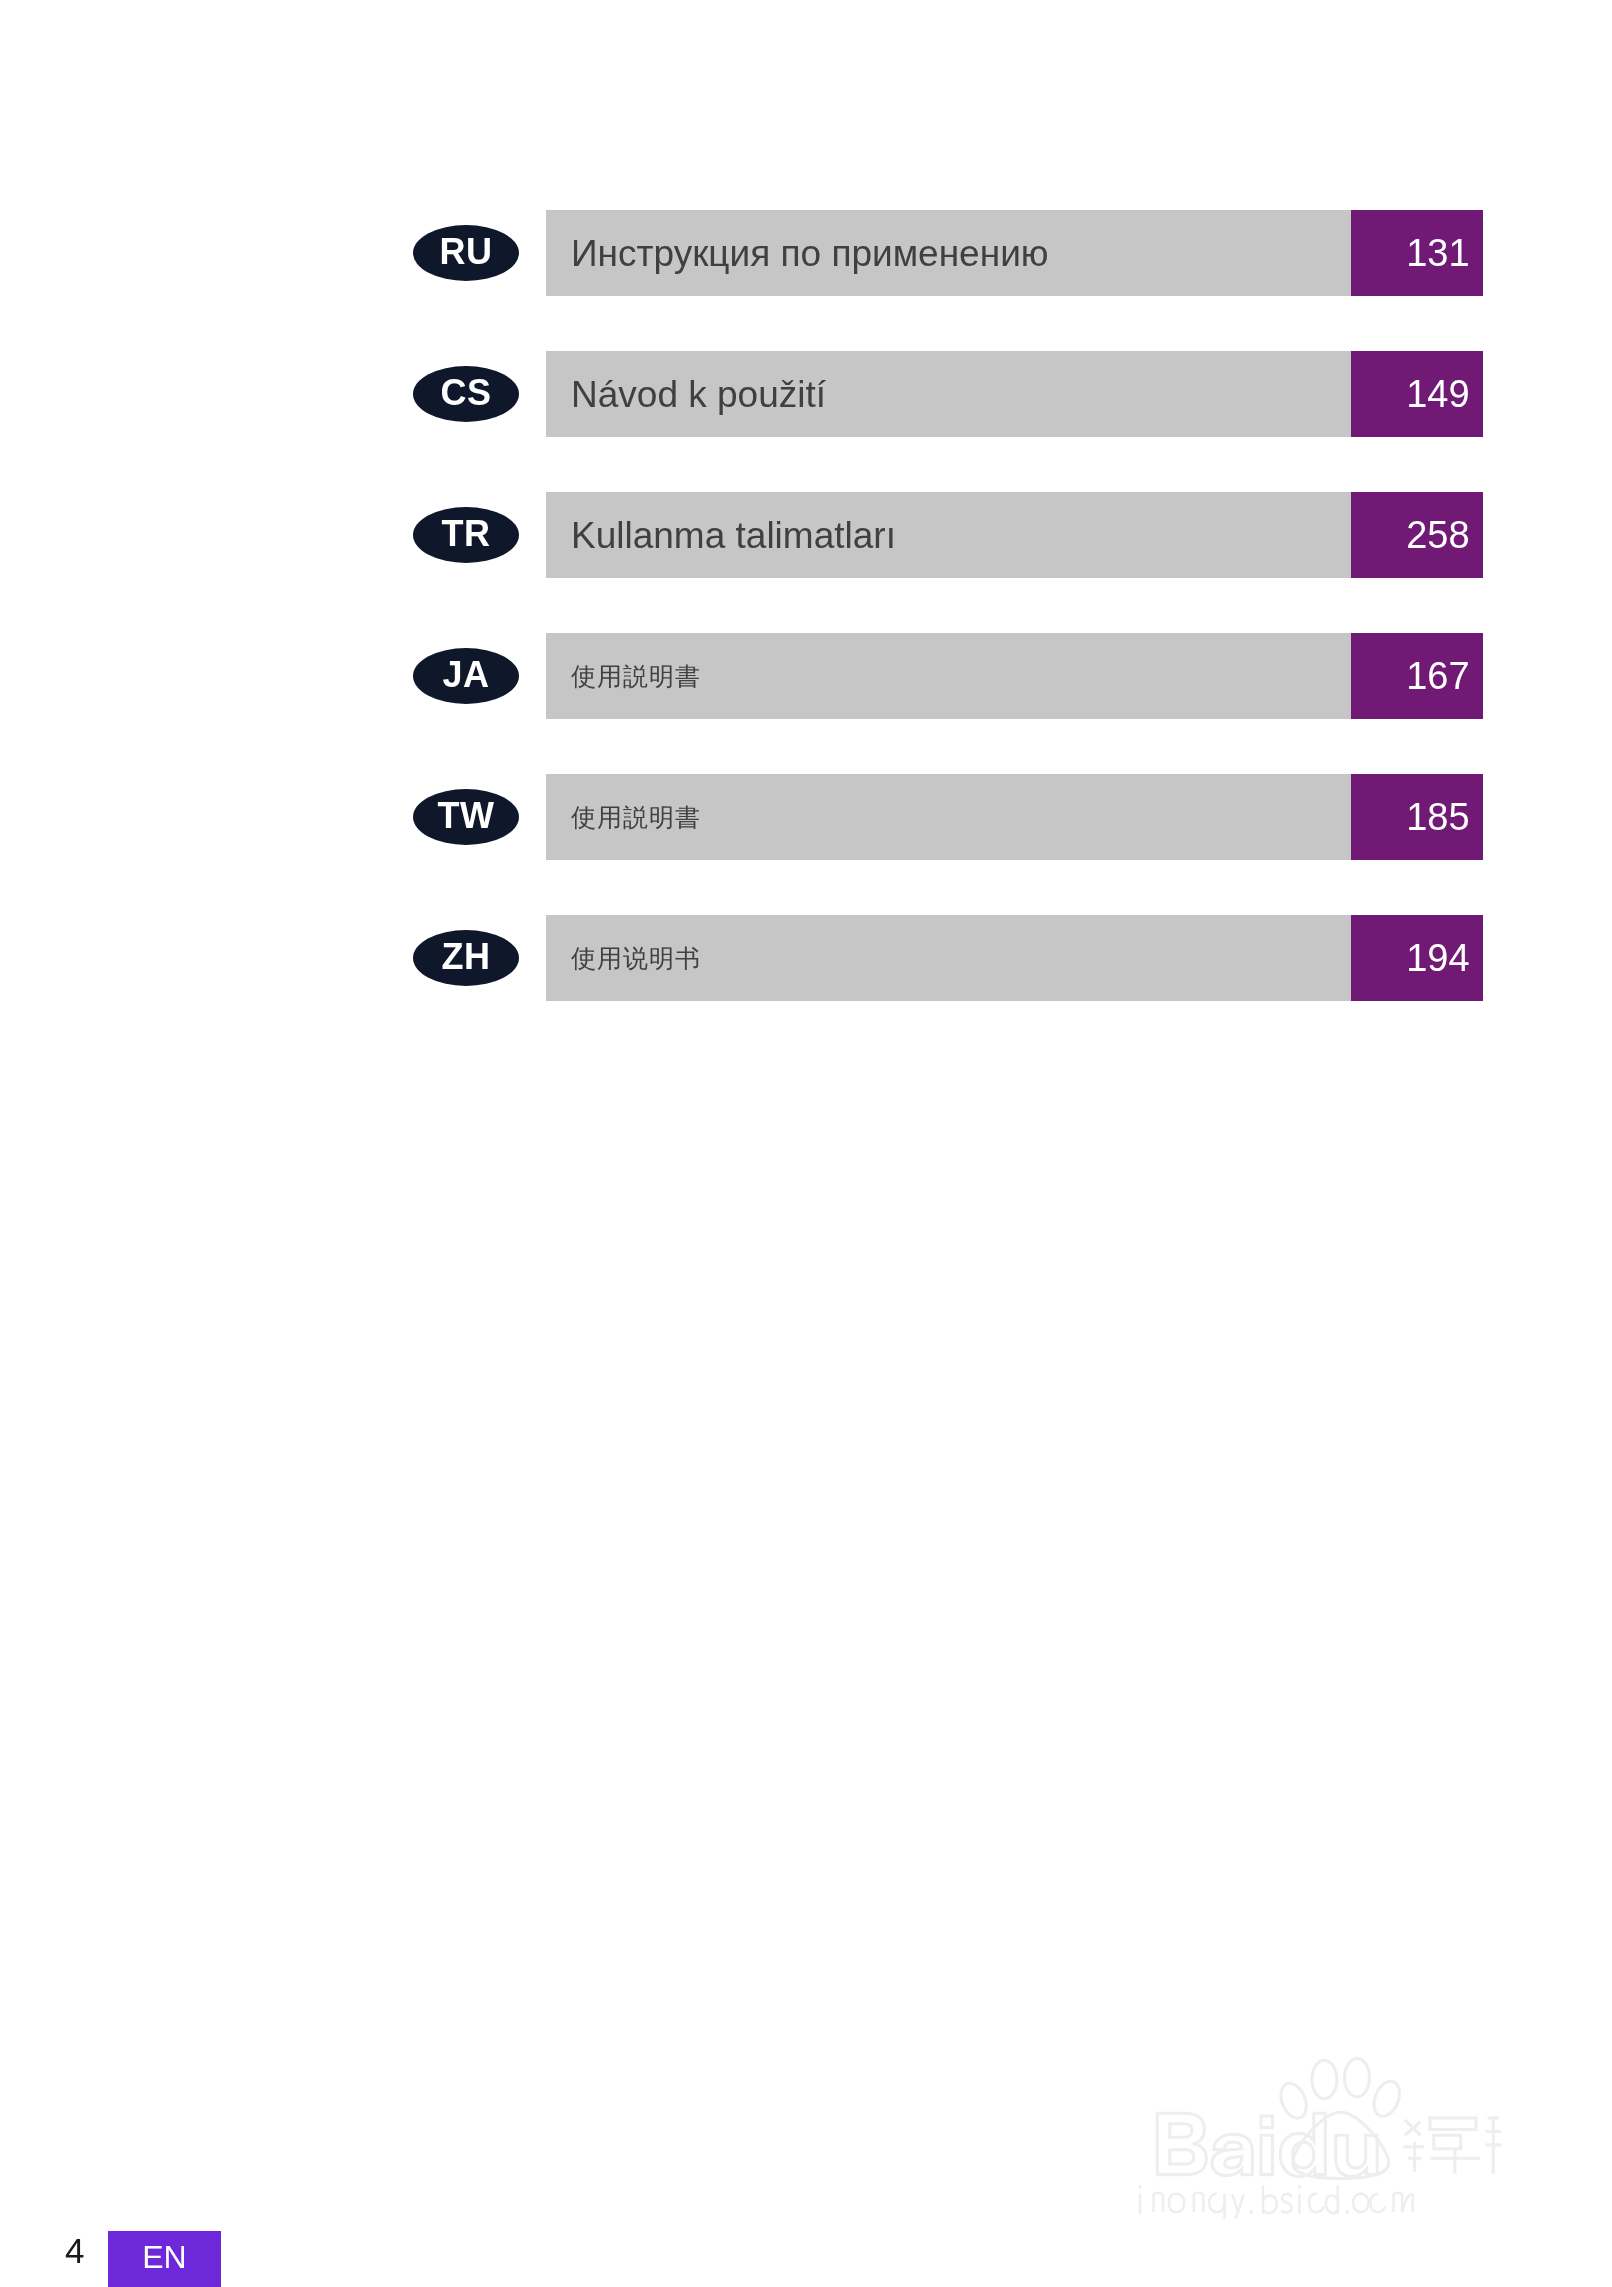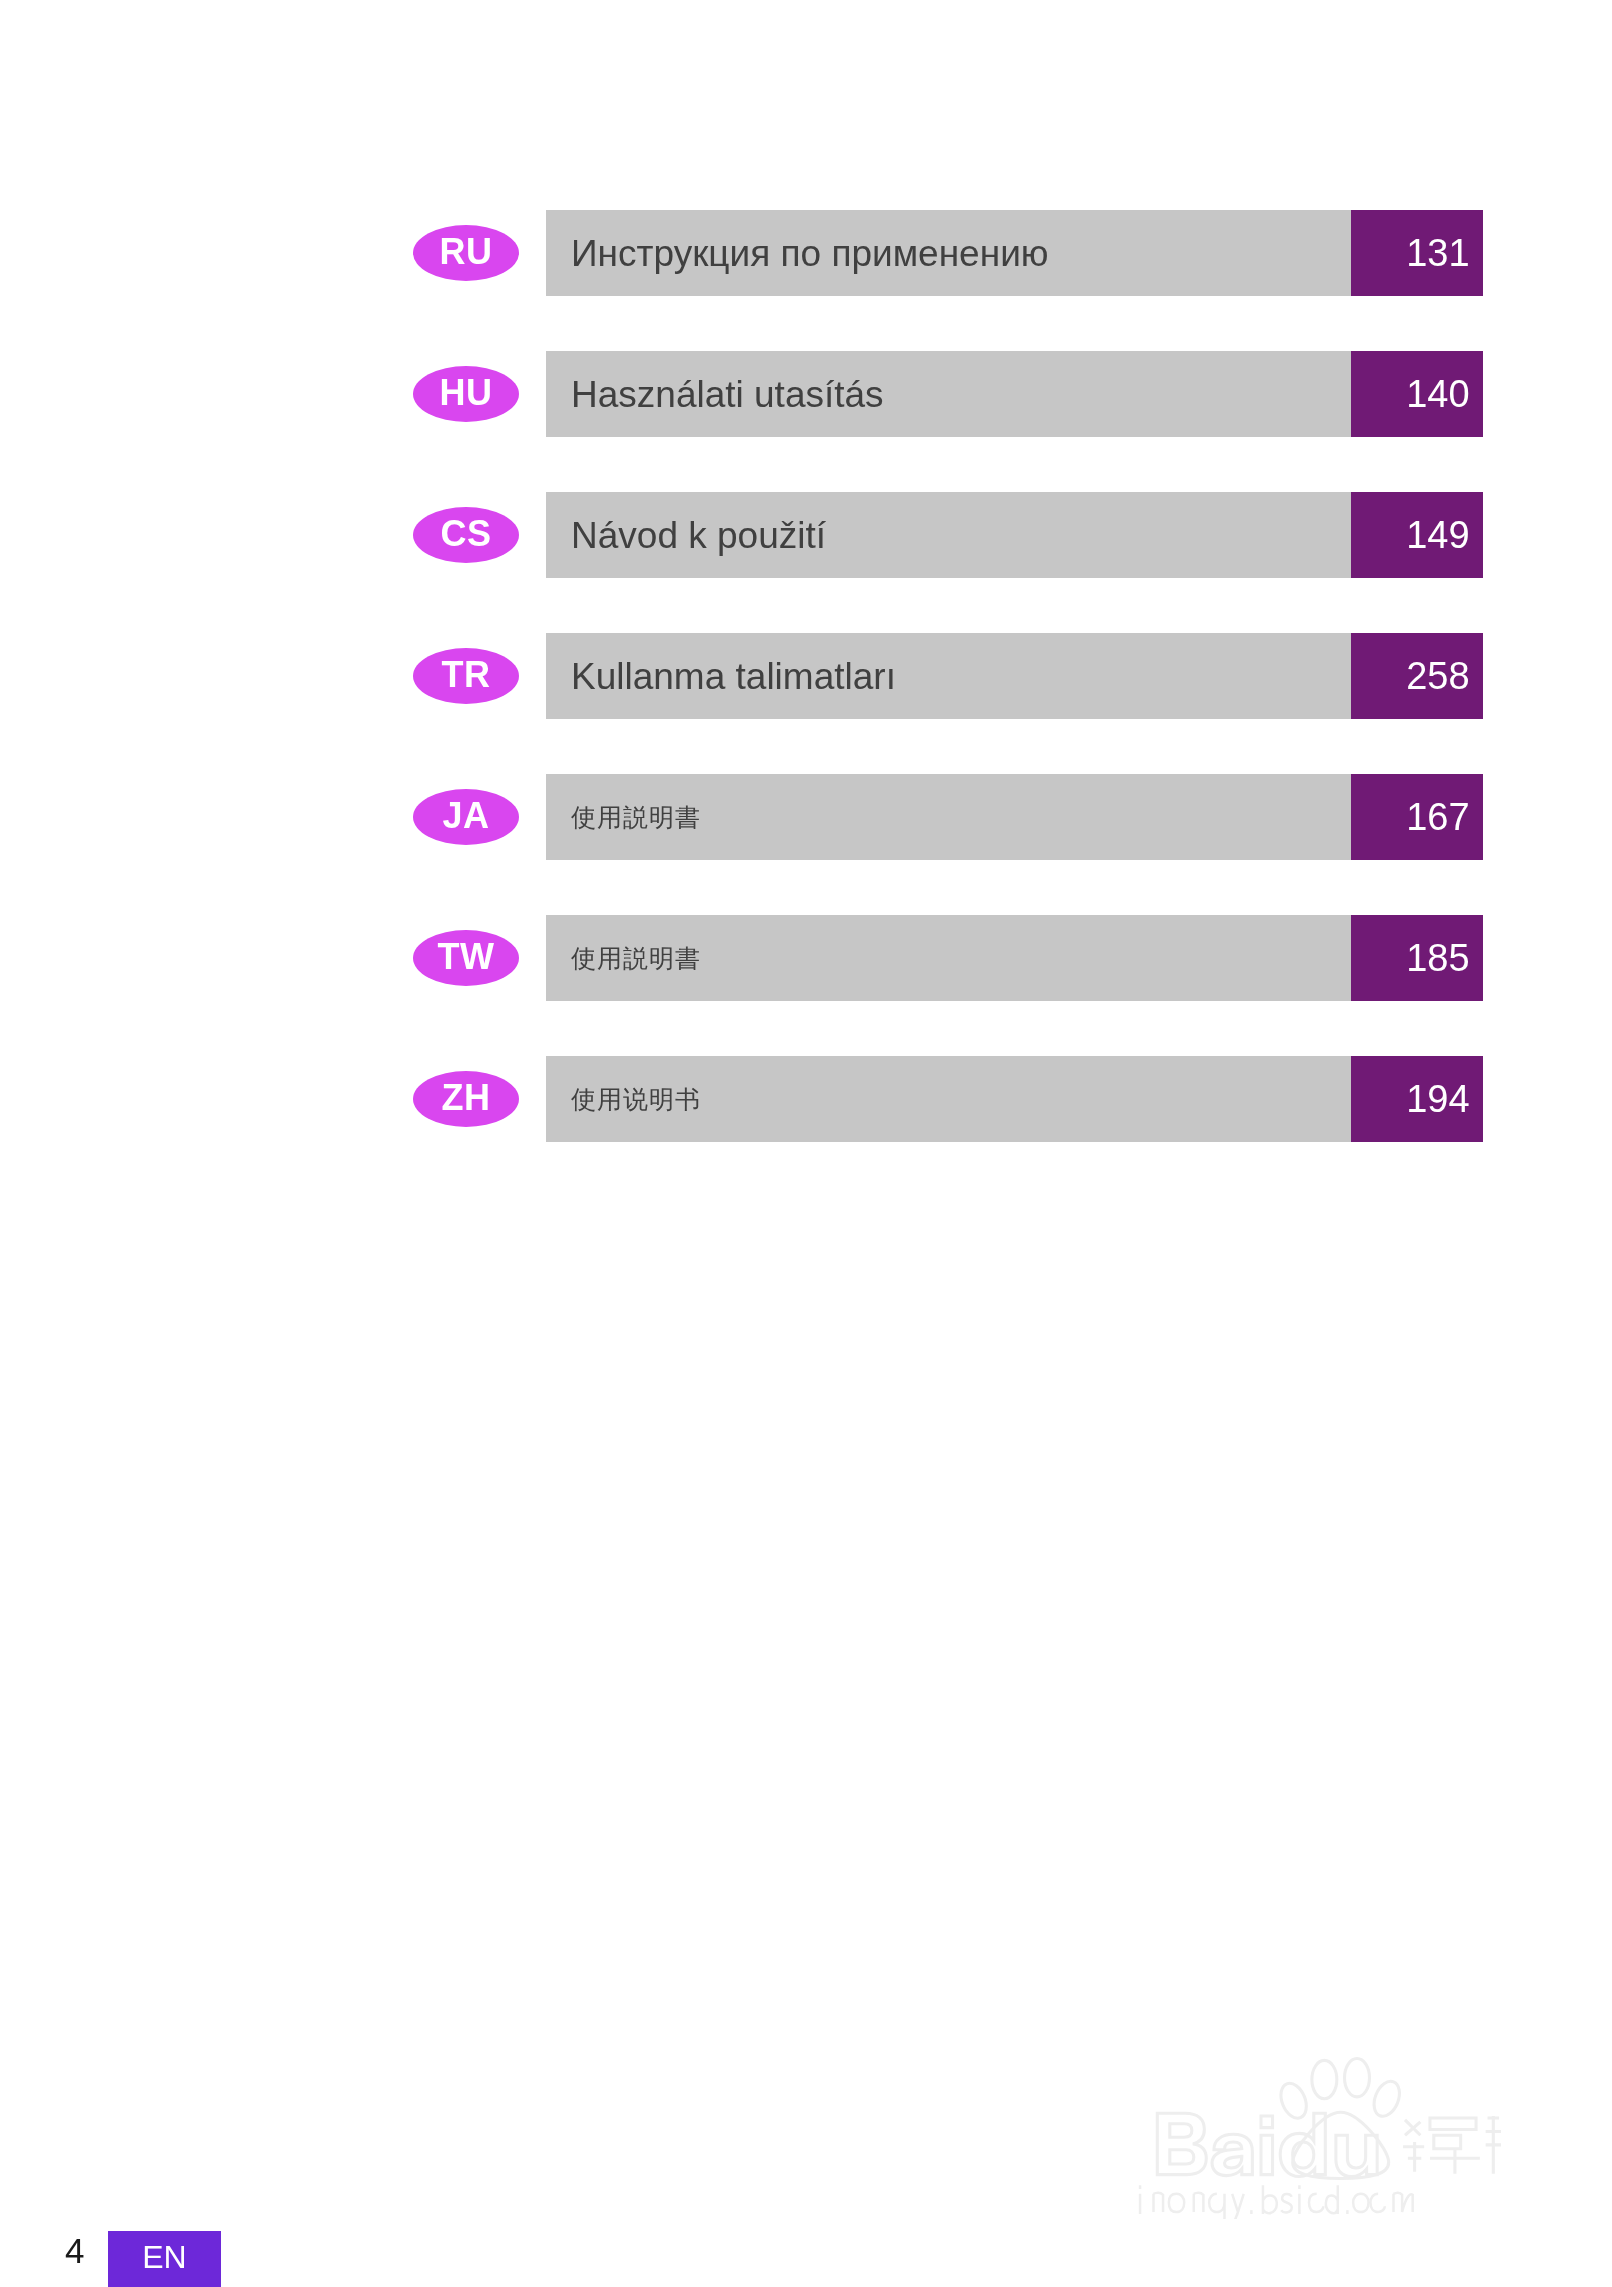--- a/index.html
+++ b/index.html
@@ -31,21 +31,21 @@
     margin-bottom: 55px;
   }
 
   .lang-badge {
     position: absolute;
     left: 413px;
     top: 15.4px;
     width: 106px;
     height: 56px;
     border-radius: 50% / 50%;
-    background: #d946ef;
+    background: #0f172a;
     color: #ffffff;
     display: flex;
     align-items: center;
     justify-content: center;
     font-size: 36px;
     font-weight: bold;
     letter-spacing: 0.5px;
     line-height: 1;
     box-sizing: border-box;
     padding-bottom: 1.9px;
@@ -141,27 +141,20 @@
 </head>
 <body>
 
 <div id="language-index">
     <div class="lang-row">
       <div class="lang-badge">RU</div>
       <div class="lang-bar">
         <span class="lang-title">Инструкция по применению</span>
       </div>
       <div class="lang-page">131</div>
-    </div>
-    <div class="lang-row">
-      <div class="lang-badge">HU</div>
-      <div class="lang-bar">
-        <span class="lang-title">Használati utasítás</span>
-      </div>
-      <div class="lang-page">140</div>
     </div>
     <div class="lang-row">
       <div class="lang-badge">CS</div>
       <div class="lang-bar">
         <span class="lang-title">Návod k použití</span>
       </div>
       <div class="lang-page">149</div>
     </div>
     <div class="lang-row">
       <div class="lang-badge">TR</div>

